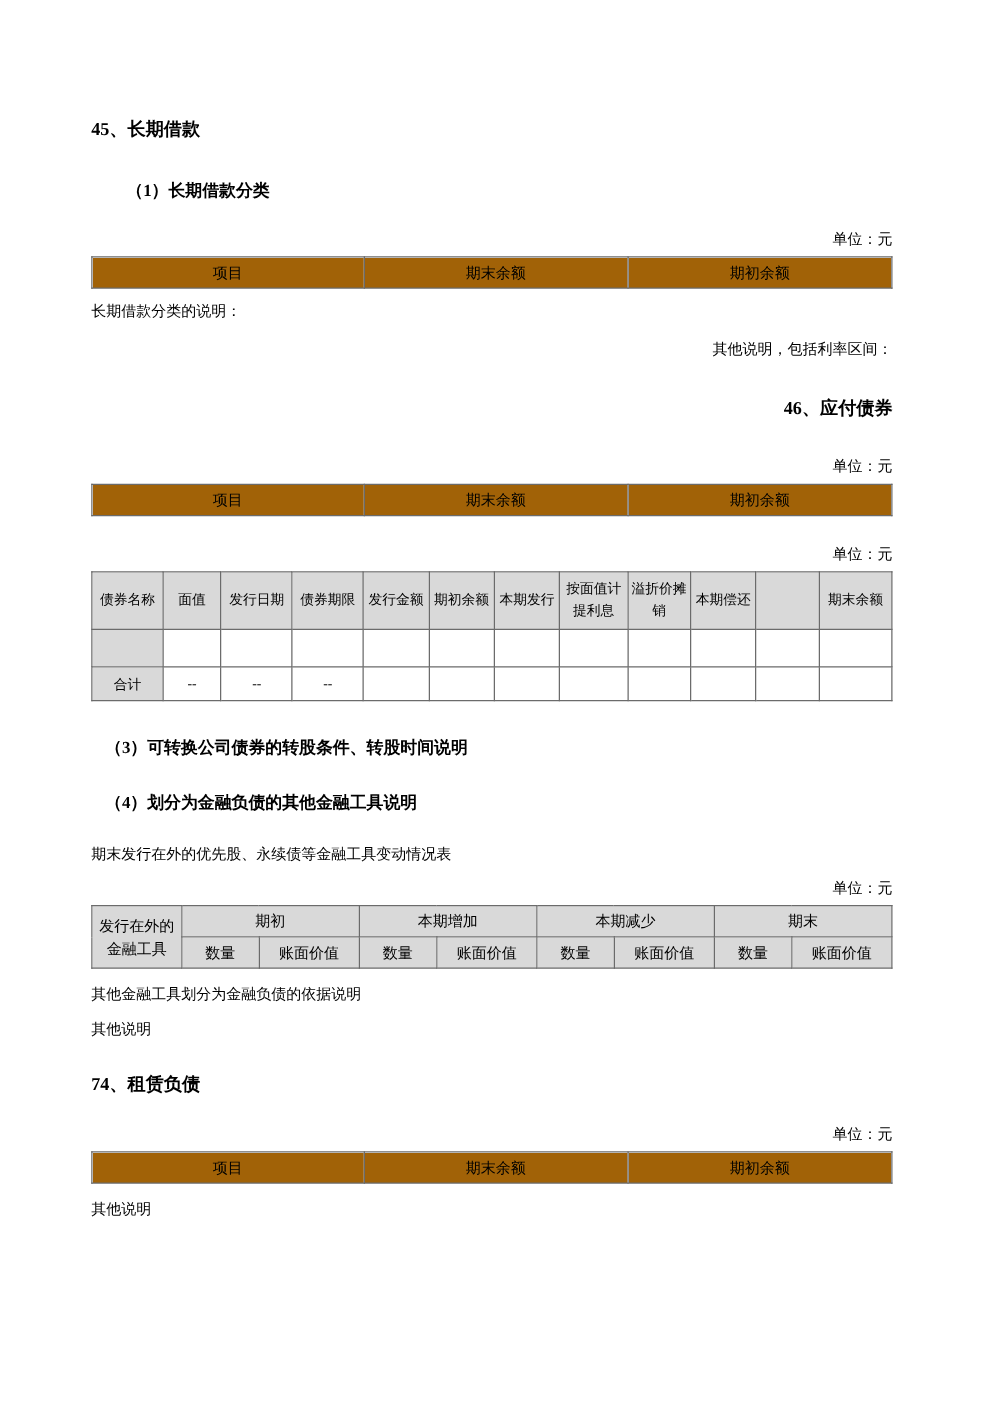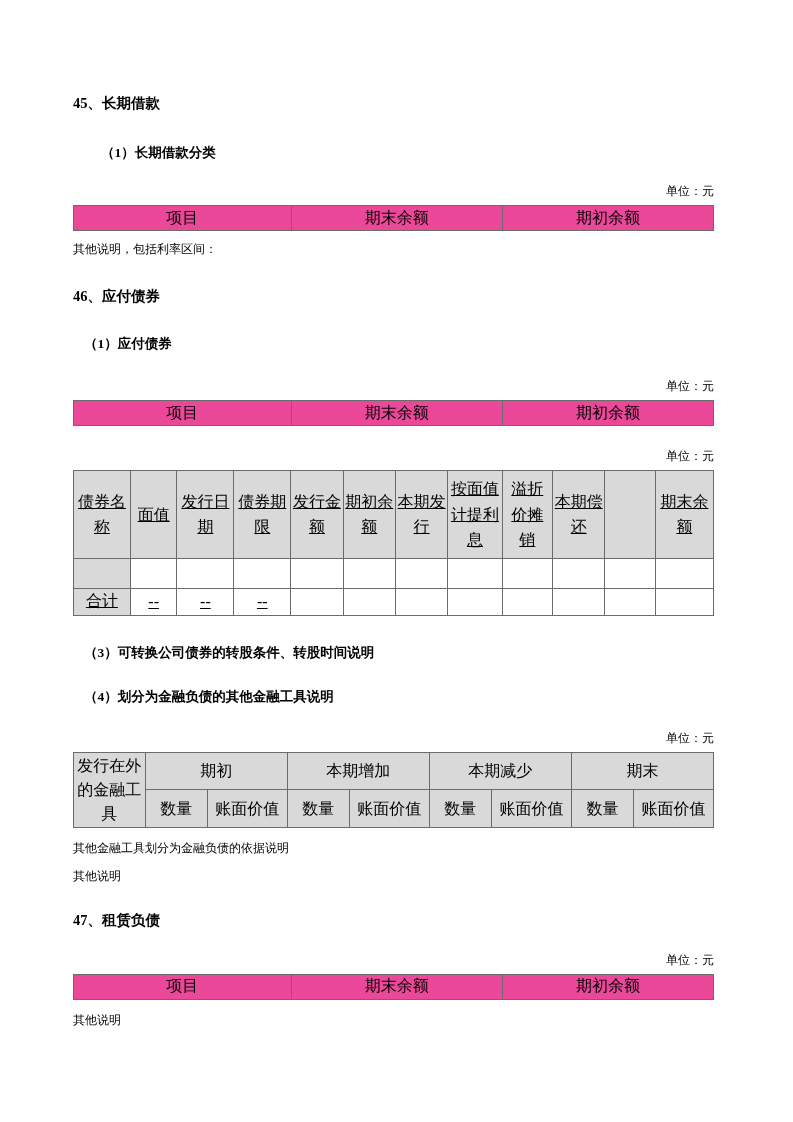--- a/index.html
+++ b/index.html
@@ -19,40 +19,40 @@
   table { width:100%; border-collapse:collapse; table-layout:fixed; }
   th, td {
     border:1px solid #6b6b6b;
     font-weight:normal;
     text-align:center;
     vertical-align:middle;
     overflow:hidden;
   }
   .gray { background:#d9d9d9; }
 
-  table.simple th { background:#ec4899; height:25px; font-size:16px; }
-
-  table.bond { font-size:16px;text-decoration:underline; }
+  table.simple th { background:#a16207; height:25px; font-size:12px; }
+
+  table.bond { font-size:11px; }
   table.bond th { background:#d9d9d9; padding:5px 1px; line-height:1.6; }
   table.bond td { height:30px; padding:0 6px; }
   table.bond tr.total td { height:27px; }
 
-  table.fin { font-size:16px;border-radius:16px; }
+  table.fin { font-size:12px;border-radius:16px; }
   table.fin th { background:#d9d9d9; height:25px; padding:1px 2px; line-height:1.5; }
   .mb10 { margin-bottom:10px; }
   .mb11 { margin-bottom:11px; }
   .mb12 { margin-bottom:12px; }
   .mb13 { margin-bottom:13px; }
   .mb21 { margin-bottom:21px;margin-left:28px; }
   .mb22 { margin-bottom:22px; }
   .mb24 { margin-bottom:24px; }
   .mb25 { margin-bottom:25px; }
   .mb26 { margin-bottom:26px; }
   .mb28 { margin-bottom:28px; }
-  .mb29 { margin-bottom:29px; }
+  .mb29 { margin-bottom:29px;text-align:right; }
   .mb31 { margin-bottom:31px; }
 </style>
 </head>
 <body>
 
 <div class="content">
 
   <h2 class="h-section mb31">45、长期借款</h2>
   <h3 class="h-sub mb21">（1）长期借款分类</h3>
 
@@ -64,24 +64,24 @@
         <col style="width:33%">
       </colgroup>
     <tbody>
         <tr>
       <th>项目</th>
       <th>期末余额</th>
       <th>期初余额</th>
     </tr>
   </tbody>
     </table>
+  <p class="note mb13">长期借款分类的说明：</p>
   <p class="note mb29">其他说明，包括利率区间：</p>
 
   <h2 class="h-section mb29">46、应付债券</h2>
-  <h3 class="h-sub mb25">（1）应付债券</h3>
 
   <div class="unit">单位：元</div>
   <table class="simple mb22">
     <colgroup>
         <col style="width:34%">
         <col style="width:33%">
         <col style="width:33%">
       </colgroup>
     <tbody>
         <tr>
@@ -151,20 +151,21 @@
       <td></td>
       <td></td>
       <td></td>
     </tr>
   </tbody>
     </table>
 
   <h3 class="h-sub mb26">（3）可转换公司债券的转股条件、转股时间说明</h3>
   <h3 class="h-sub mb24">（4）划分为金融负债的其他金融工具说明</h3>
 
+  <p class="note mb10">期末发行在外的优先股、永续债等金融工具变动情况表</p>
 
   <div class="unit">单位：元</div>
   <table class="fin mb12">
     <colgroup>
       <col style="width:11.2%">
       <col style="width:9.7%">
         <col style="width:12.5%">
       <col style="width:9.7%">
         <col style="width:12.5%">
       <col style="width:9.7%">
@@ -189,21 +190,21 @@
       <th>账面价值</th>
       <th>数量</th>
       <th>账面价值</th>
     </tr>
   </tbody>
     </table>
 
   <p class="note mb11">其他金融工具划分为金融负债的依据说明</p>
   <p class="note mb26">其他说明</p>
 
-  <h2 class="h-section mb22">47、租赁负债</h2>
+  <h2 class="h-section mb22">74、租赁负债</h2>
 
   <div class="unit">单位：元</div>
   <table class="simple mb12">
     <colgroup>
         <col style="width:34%">
         <col style="width:33%">
         <col style="width:33%">
       </colgroup>
     <tbody>
         <tr>

